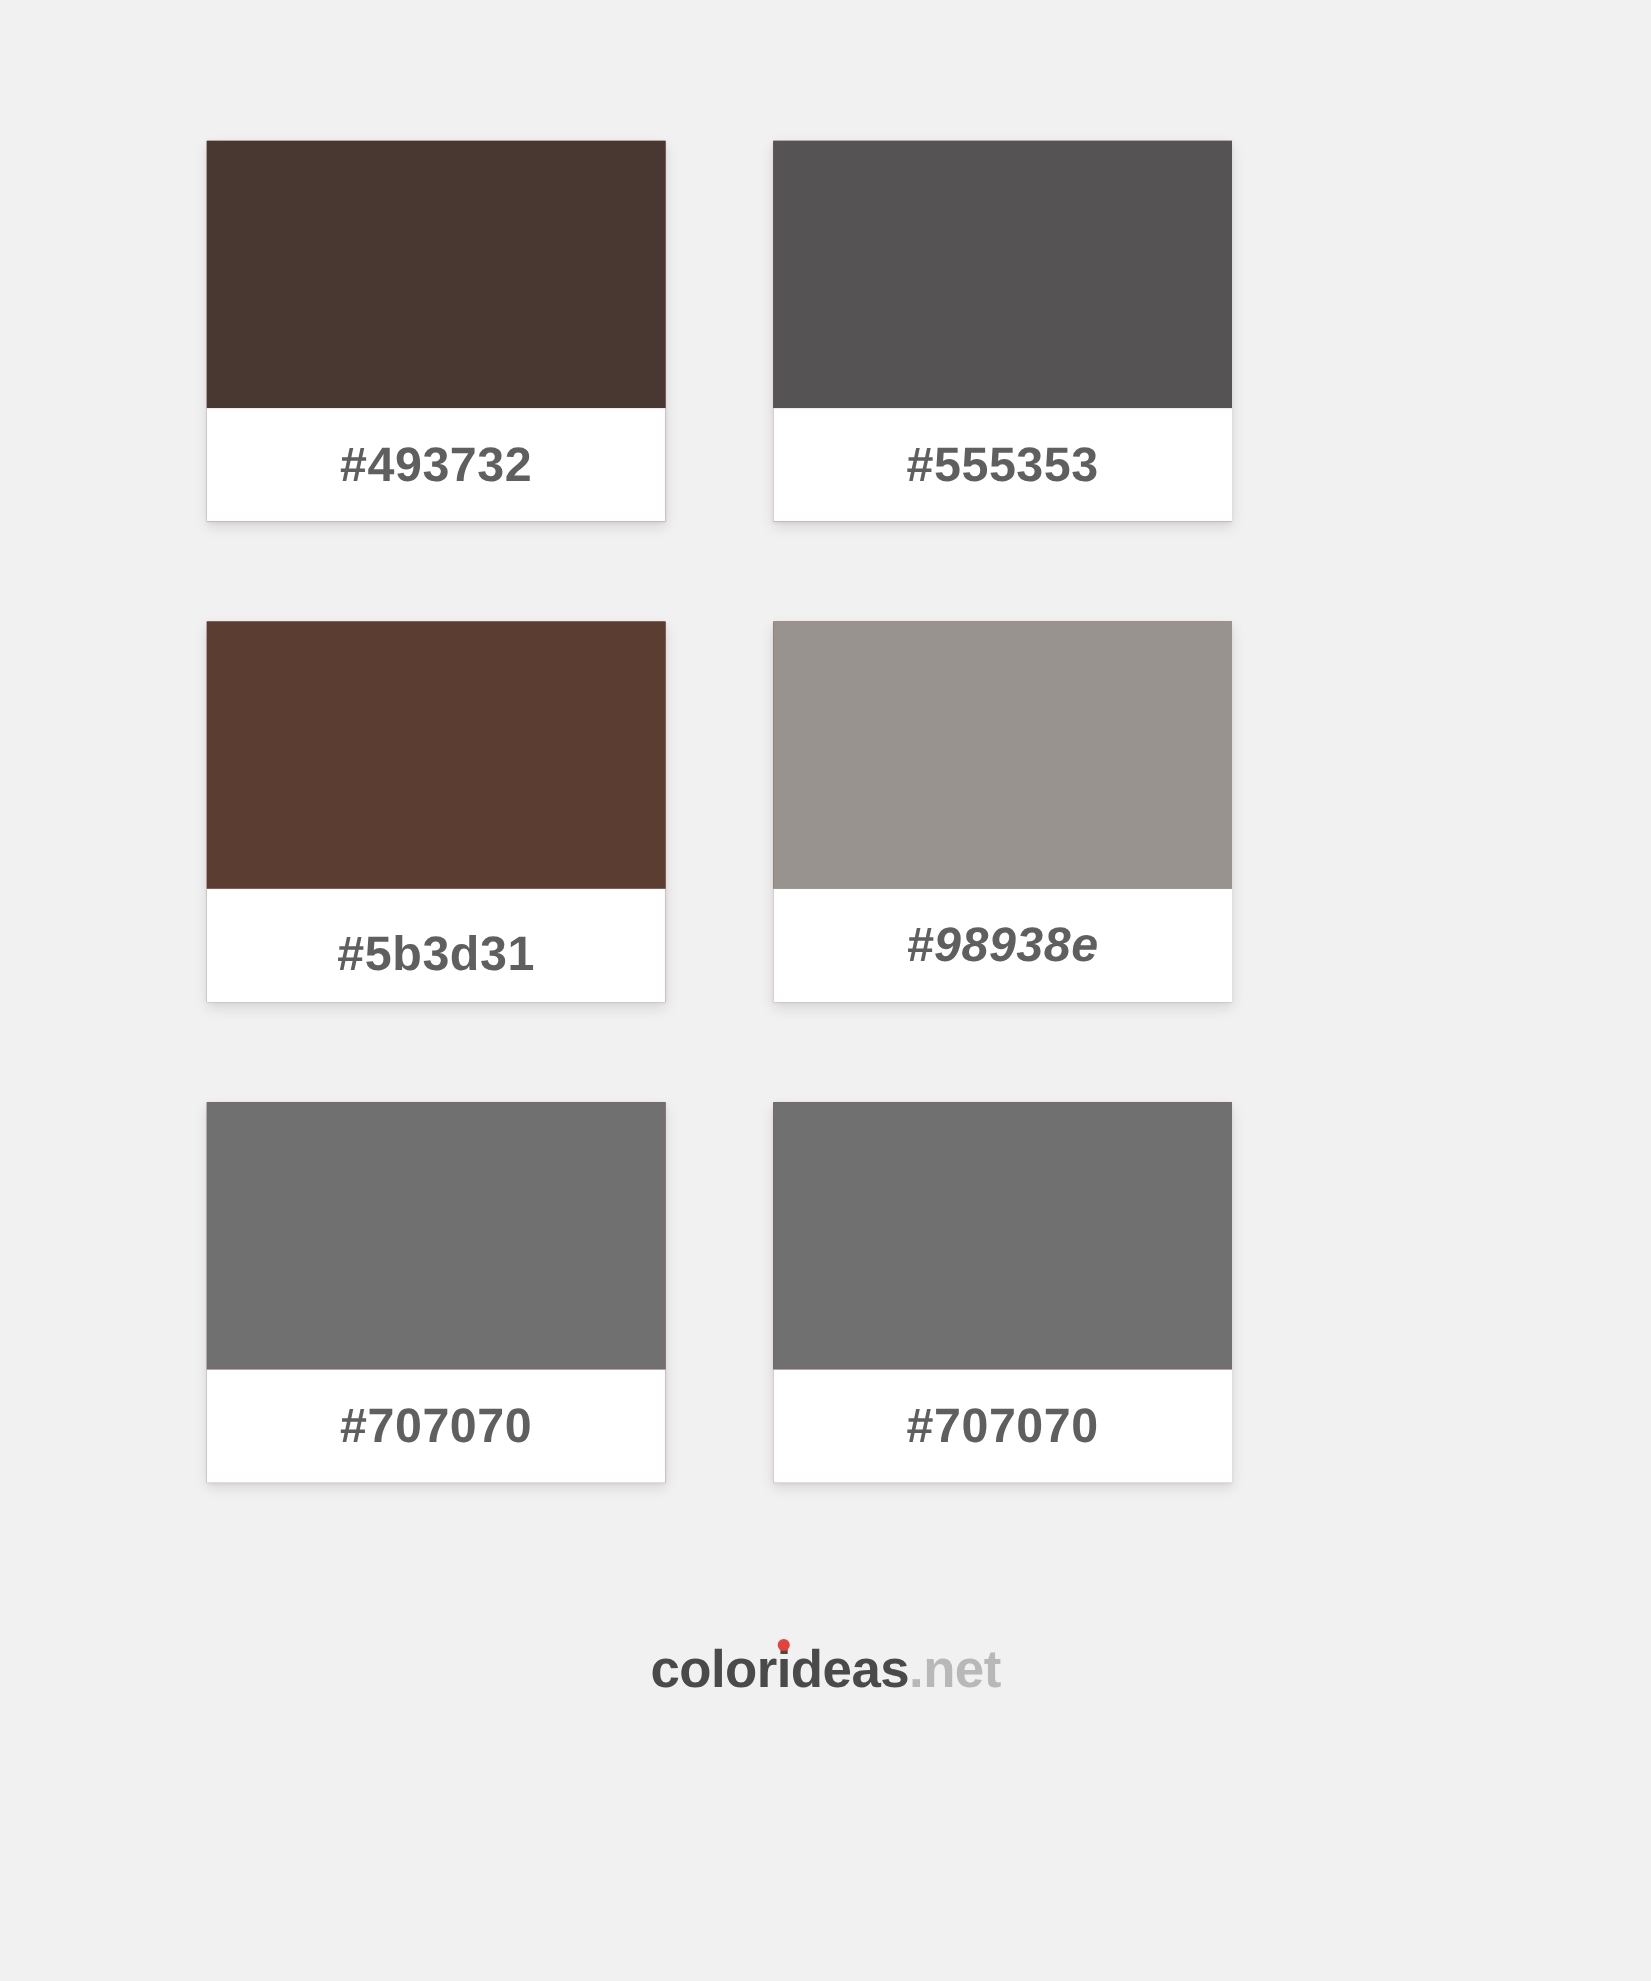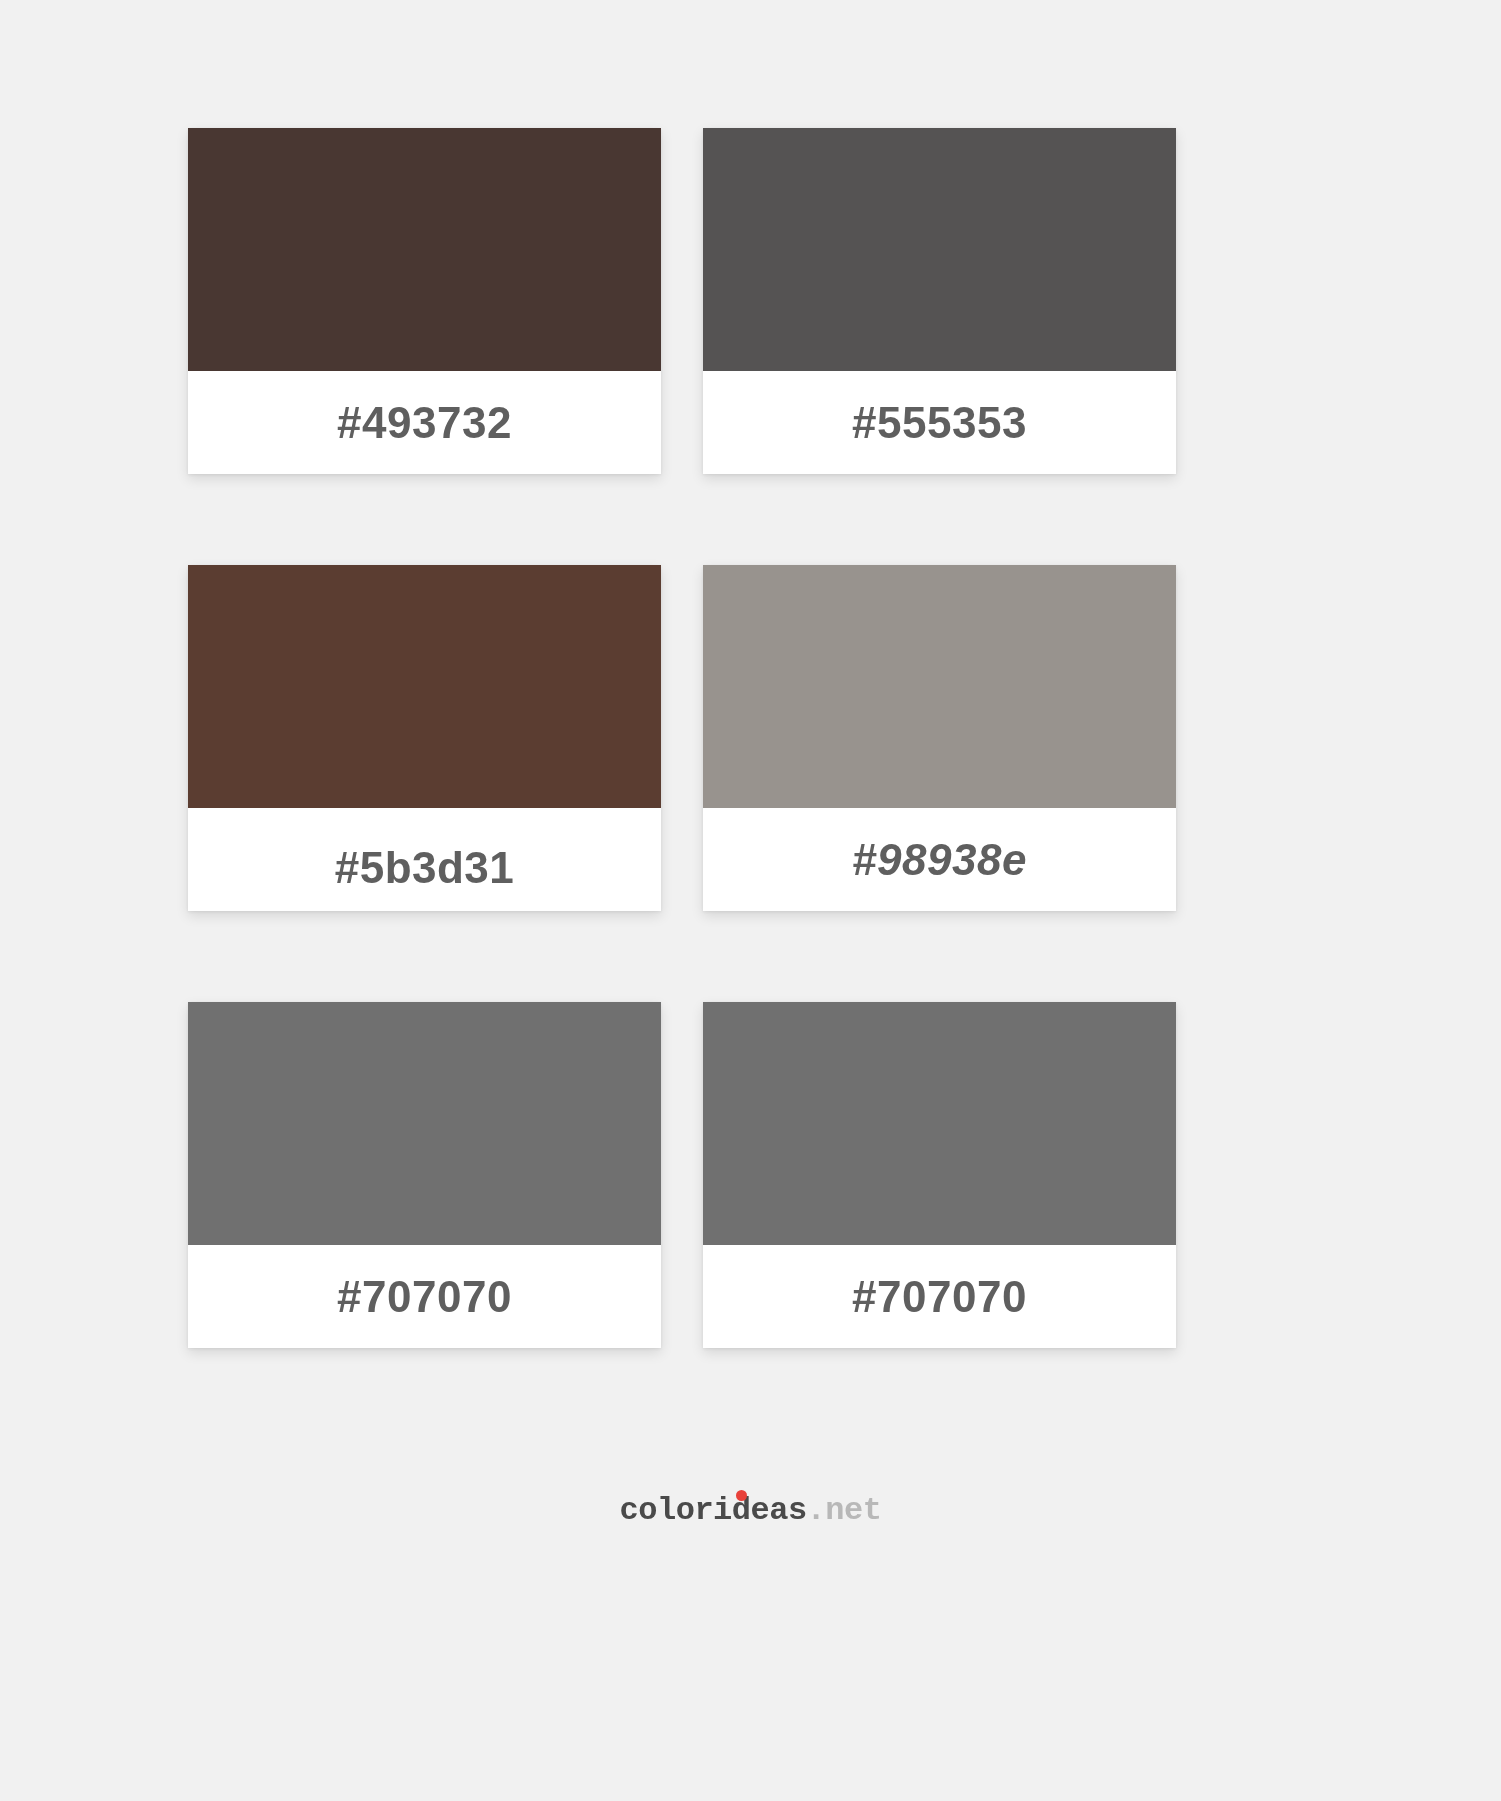--- a/index.html
+++ b/index.html
@@ -17,21 +17,21 @@
   .grid {
     position:absolute;
     left:188px; top:128px;
     width:932px;
     display:grid;
     grid-template-columns:417px 417px;
     column-gap:98px;
     row-gap:91px;
   }
   .card {
-    width:473px;
+    width:417px;
     background:#7f1d1d;
     box-shadow:0 5px 12px rgba(0,0,0,0.11), 0 1px 3px rgba(0,0,0,0.07);
   }
   .swatch {
     width:100%;
     height:243px;
     display:block;
   }
   .label-area {
     height:103px;
@@ -51,22 +51,22 @@
   .footer {
     position:absolute;
     left:0; right:0;
     top:1495px;
     display:flex;
     align-items:center;
     justify-content:center;
   }
   .logo {
     position:relative;
-    font-family:Liberation Mono, monospace;
-    font-size:32px;
+    font-family:Liberation Sans, sans-serif;
+    font-size:48px;
     font-weight:bold;
     letter-spacing:-0.5px;
     line-height:1;
     white-space:nowrap;
   }
   .logo-main { color:#4a4a4a; }
   .logo-tld  { color:#b8b8b8; }
   .logo-dot {
     position:absolute;
     left:116px;

